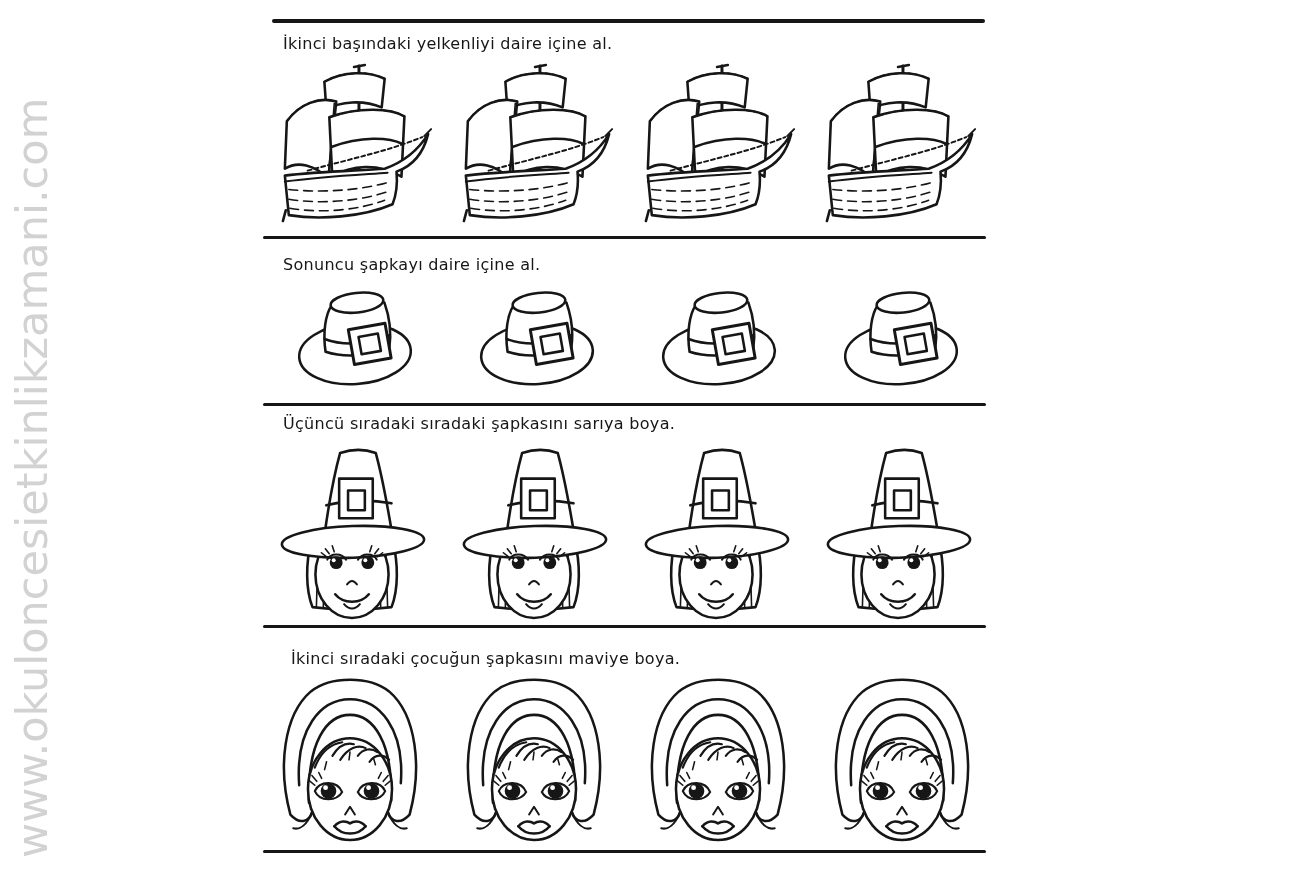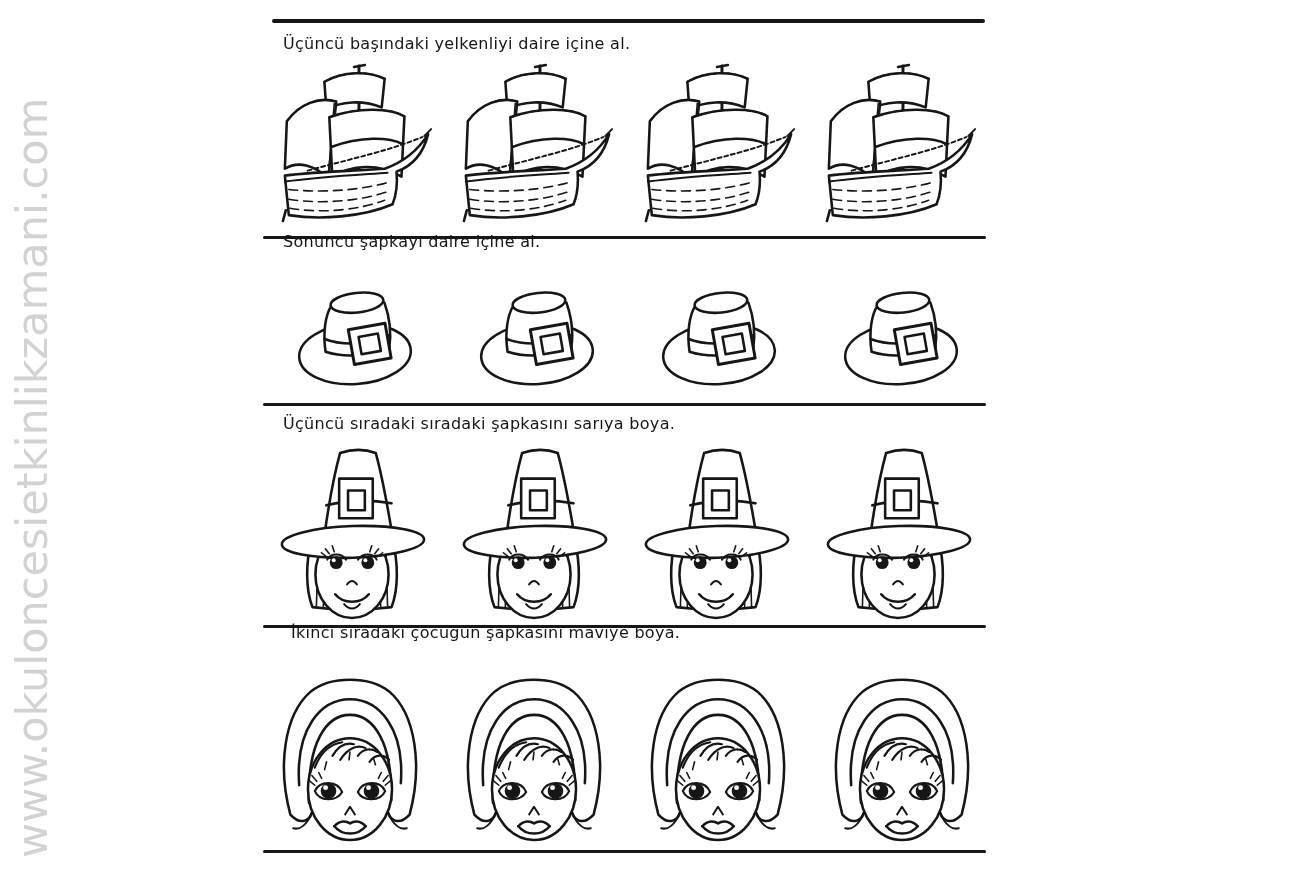--- a/index.html
+++ b/index.html
@@ -22,23 +22,23 @@
   #rule-1 { top:19px;  left:272px; width:713px; height:4px; }
   #rule-2 { top:236px; }
   #rule-3 { top:403px; }
   #rule-4 { top:625px; }
   #rule-5 { top:850px; }
   .instr {
     position:absolute; left:283px; font-size:16px; letter-spacing:.3px;
     color:var(--ink);
   }
   #instr-1 { top:34px; }
-  #instr-2 { top:232px; }
+  #instr-2 { top:255px; }
   #instr-3 { top:414px; }
-  #instr-4 { top:623px; left:291px; }
+  #instr-4 { top:649px; left:291px; }
   .row { position:absolute; display:flex; justify-content:space-between; }
   #row-ships    { left:272px; top:60px;  width:712px; height:172px; }
   #row-hats     { left:294px; top:287px; width:668px; height:108px; }
   #row-pilgrims { left:268px; top:443px; width:714px; height:180px; }
   #row-bonnets  { left:264px; top:658px; width:724px; height:190px; }
   svg.fig { display:block; overflow:visible; }
   #defs { position:absolute; width:0; height:0; }
 </style>
 </head>
 <body>
@@ -128,21 +128,21 @@
       <path d="M72,172 C80,182 96,182 104,172"></path>
     </g>
   </defs>
 </svg>
 
 <div class="watermark">www.okuloncesietkinlikzamani.com</div>
 
 <div>
   <div class="rule" id="rule-1"></div>
 
-  <div class="instr" id="instr-1">Üçüncü başındaki yelkenliyi daire içine al.</div>
+  <div class="instr" id="instr-1">İkinci başındaki yelkenliyi daire içine al.</div>
   <div class="row" id="row-ships">
     <svg class="fig" viewBox="0 0 170 168" width="168" height="166">
         <use href="#ship"></use>
       </svg>
     <svg class="fig" viewBox="0 0 170 168" width="168" height="166">
         <use href="#ship"></use>
       </svg>
     <svg class="fig" viewBox="0 0 170 168" width="168" height="166">
         <use href="#ship"></use>
       </svg>

